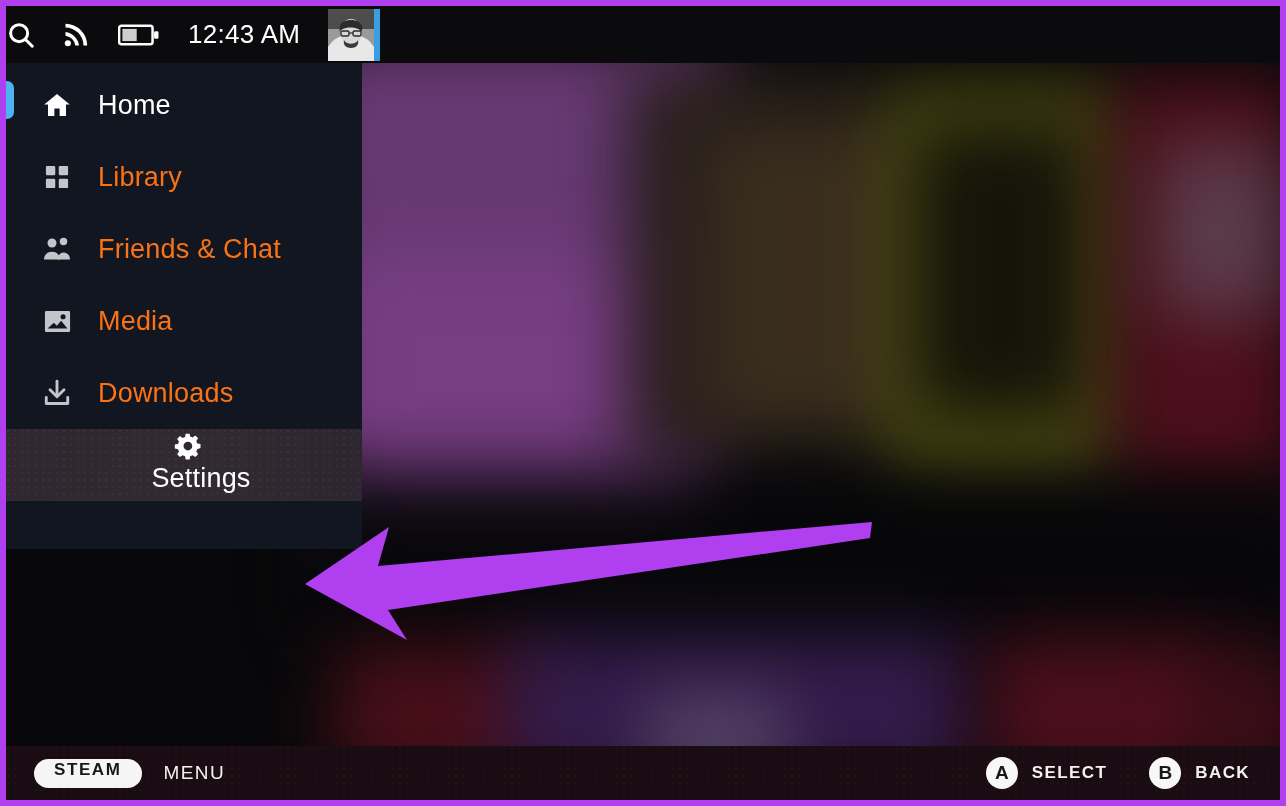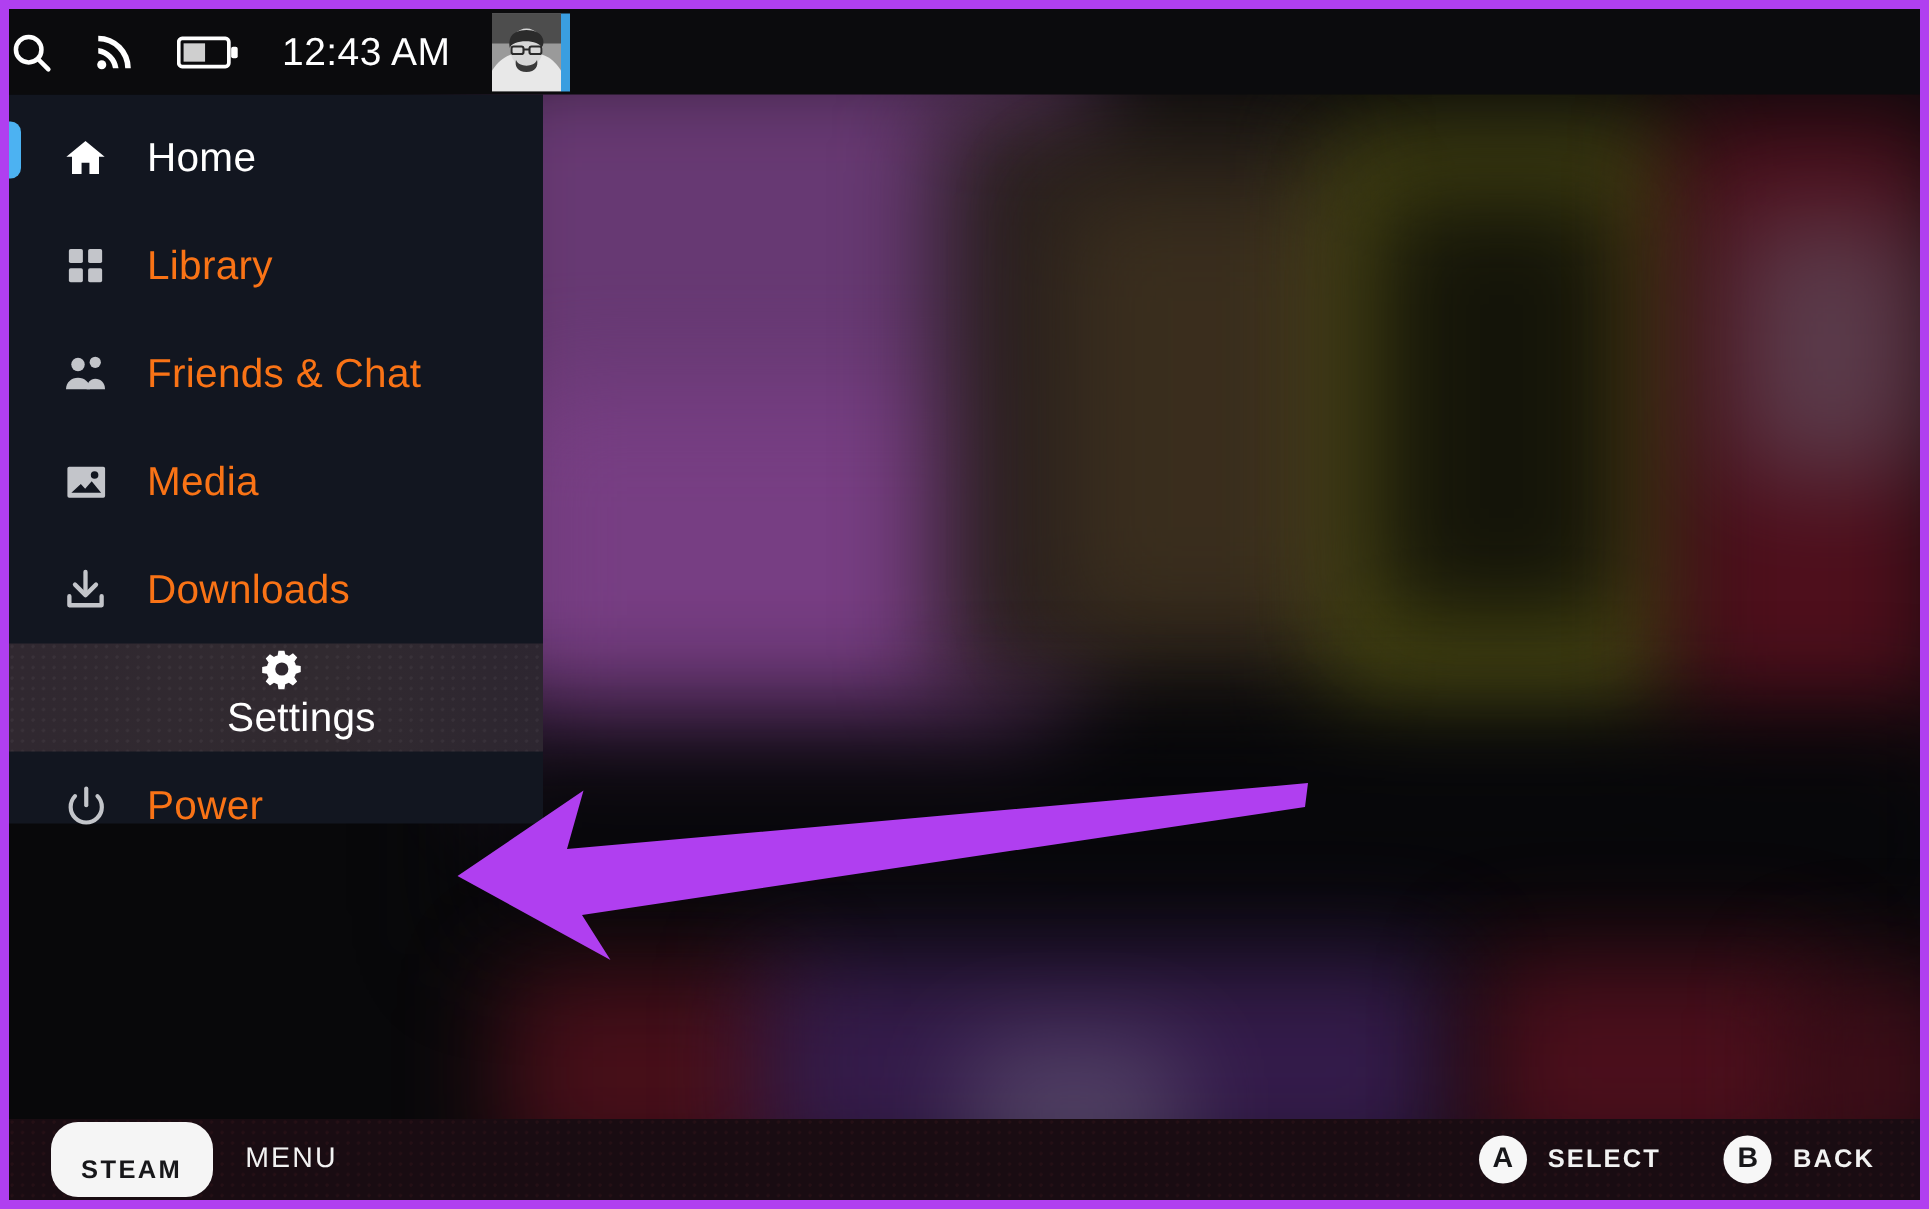--- a/index.html
+++ b/index.html
@@ -109,21 +109,21 @@
     background:
       radial-gradient(circle at 2px 2px, rgba(255,90,90,0.05) 1px, transparent 1.2px) 0 0/7px 7px,
       #190c12;
     display:flex; align-items:center;
     z-index:30;
   }
   #bb-left { display:flex; align-items:center; padding-left:28px; }
   #steam-pill {
     background:#f5f5f5; color:#17171a;
     font-size:17px; font-weight:700; letter-spacing:1.6px;
-    border-radius:18px; padding:22px 20px 8px 20px;
+    border-radius:18px; padding:1px 20px 8px 20px;
   }
   #menu-label {
     color:#f2f2f2; font-size:19px; font-weight:400;
     letter-spacing:1.4px; margin-left:22px;
   }
   #bb-right {
     margin-left:auto; display:flex; align-items:center; padding-right:30px;
   }
   .hint { display:flex; align-items:center; margin-left:42px; }
   .hint-badge {
@@ -274,29 +274,20 @@
       <div class="nav-item selected">
         <span class="nav-icon">
           <svg viewBox="0 0 24 24" width="30" height="30" fill="#ffffff">
             <path d="M21.2 13.6v-3.2l-2.6-.45a6.9 6.9 0 0 0-.8-1.93l1.52-2.15-2.26-2.26-2.15 1.52a6.9 6.9 0 0 0-1.93-.8L12.5 2.2H9.3l-.45 2.6a6.9 6.9 0 0 0-1.93.8L4.77 4.08 2.51 6.34l1.52 2.15a6.9 6.9 0 0 0-.8 1.93l-2.6.45v3.2l2.6.45c.18.68.45 1.33.8 1.93l-1.52 2.15 2.26 2.26 2.15-1.52c.6.35 1.25.62 1.93.8l.45 2.6h3.2l.45-2.6c.68-.18 1.33-.45 1.93-.8l2.15 1.52 2.26-2.26-1.52-2.15c.35-.6.62-1.25.8-1.93z"></path>
             <circle cx="11.1" cy="12" r="3.5" fill="#302830"></circle>
           </svg>
         </span>
         <span class="nav-label">Settings</span>
       </div>
 
-      <div class="nav-item">
-        <span class="nav-icon">
-          <svg viewBox="0 0 24 24" width="29" height="29" fill="none" stroke="#c3c5ca" stroke-width="2.3" stroke-linecap="round">
-            <path d="M5.8 6.4a8.6 8.6 0 1 0 12.4 0"></path>
-            <line x1="12" y1="2.2" x2="12" y2="11.4"></line>
-          </svg>
-        </span>
-        <span class="nav-label">Power</span>
-      </div>
     </div>
 
     <div id="bottombar">
       <div id="bb-left">
         <span id="steam-pill">STEAM</span>
         <span id="menu-label">MENU</span>
       </div>
       <div id="bb-right">
         <div class="hint">
           <span class="hint-badge">A</span>

